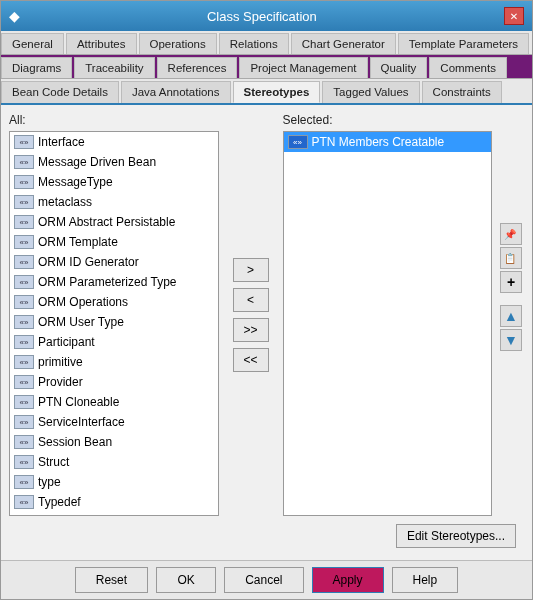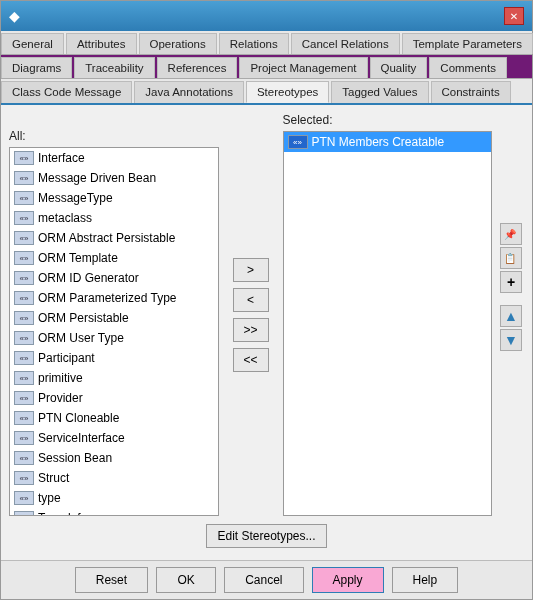--- a/index.html
+++ b/index.html
@@ -25,35 +25,35 @@
     }
 
     .tabs-row {
       display: flex; background: #e8e8e8; border-bottom: 1px solid #aaa; flex-wrap: nowrap; flex-shrink: 0;
     }
     .tab {
       padding: 4px 10px; border: 1px solid #bbb; border-bottom: none; background: #d8d8d8;
       cursor: pointer; white-space: nowrap; font-size: 11.5px; color: #222;
       margin-right: 2px; margin-top: 2px;
     }
-    .tab.active { background: #f0f0f0; border-bottom: 1px solid #f0f0f0; font-weight: normal; }
+    .tab.active { background: #f0f0f0; border-bottom: 1px solid #f0f0f0; font-weight: bold; }
     .tabs-row2 { display: flex; background: #701a75; border-bottom: 1px solid #aaa; flex-wrap: nowrap; flex-shrink: 0; }
     .tabs-row3 { display: flex; background: #e8e8e8; border-bottom: 2px solid #2e7db5; flex-wrap: nowrap; flex-shrink: 0; }
 
     .content-area {
       display: flex; flex-direction: column; flex: 1; padding: 8px; position: relative; overflow: hidden;
     }
 
     .panels-container {
       display: flex; flex: 1; gap: 8px; overflow: hidden;
     }
 
     .panel-label { font-size: 12px; margin-bottom: 4px; color: #222; }
 
-    .left-panel { display: flex; flex-direction: column; flex: 1; margin-top: 16px; }
+    .left-panel { display: flex; flex-direction: column; flex: 1; }
     .right-panel { display: flex; flex-direction: column; flex: 1; }
 
     .list-box {
       flex: 1; border: 1px solid #999; background: white; overflow-y: auto; overflow-x: hidden;
     }
     .list-item {
       display: flex; align-items: center; padding: 2px 4px; cursor: pointer; white-space: nowrap;
       min-height: 20px;
     }
     .list-item.selected { background: #3399ff; color: white; }
@@ -65,35 +65,35 @@
 
     .middle-buttons {
       display: flex; flex-direction: column; align-items: center; justify-content: center; gap: 6px; padding: 0 6px;
     }
     .move-btn {
       width: 36px; height: 24px; background: #e8e8e8; border: 1px solid #999;
       cursor: pointer; display: flex; align-items: center; justify-content: center; font-size: 12px;
     }
 
     .bottom-bar {
-      display: flex; align-items: center; justify-content: center; padding: 8px 8px 4px 8px; flex-shrink: 0;
+      display: flex; align-items: center; justify-content: flex-end; padding: 8px 8px 4px 8px; flex-shrink: 0;
     }
     .edit-stereo-btn {
       padding: 4px 10px; background: #e8e8e8; border: 1px solid #999; cursor: pointer;
     }
 
     .footer {
       display: flex; align-items: flex-end; justify-content: center; gap: 8px;
       padding: 6px 8px; background: #e8e8e8; border-top: 1px solid #bbb; flex-shrink: 0;
     }
     .footer-btn {
       padding: 5px 20px; background: #e8e8e8; border: 1px solid #999; cursor: pointer;
       font-size: 12px; min-width: 60px; text-align: center;
     }
-    .footer-btn.apply { background: #f9a8d4; border-color: #2e7db5; }
+    .footer-btn.apply { background: #be185d; border-color: #2e7db5; }
 
     
     .list-box::-webkit-scrollbar { width: 14px; }
     .list-box::-webkit-scrollbar-track { background: #f0f0f0; }
     .list-box::-webkit-scrollbar-thumb { background: #bbb; border: 1px solid #999; }
 
     .right-side-btns {
       position: absolute; right: 10px; top: 118px;
       display: flex; flex-direction: column; gap: 2px;
     }
@@ -106,45 +106,46 @@
       cursor: pointer; display: flex; align-items: center; justify-content: center; font-size: 14px; color: #2e7db5;
     }
   </style>
 </head>
 <body>
 
 <div class="window">
 
   <div class="title-bar">
     <span style="color:white;font-size:14px;">◆</span>
+    <span class="title-bar-title">Class Specification</span>
     <div class="title-bar-controls">
       <button class="title-btn">✕</button>
     </div>
   </div>
 
   <div class="tabs-row">
     <div class="tab">General</div>
     <div class="tab">Attributes</div>
     <div class="tab">Operations</div>
     <div class="tab">Relations</div>
-    <div class="tab">Cancel Relations</div>
+    <div class="tab">Chart Generator</div>
     <div class="tab">Template Parameters</div>
   </div>
 
   <div class="tabs-row2">
     <div class="tab">Diagrams</div>
     <div class="tab">Traceability</div>
     <div class="tab">References</div>
     <div class="tab">Project Management</div>
     <div class="tab">Quality</div>
     <div class="tab">Comments</div>
   </div>
 
   <div class="tabs-row3">
-    <div class="tab">Class Code Message</div>
+    <div class="tab">Bean Code Details</div>
     <div class="tab">Java Annotations</div>
     <div class="tab active">Stereotypes</div>
     <div class="tab">Tagged Values</div>
     <div class="tab">Constraints</div>
   </div>
 
   <div class="content-area">
 
     <div class="right-side-btns">
       <button class="side-btn" title="Pin">📌</button>
@@ -188,21 +189,21 @@
             <div class="list-item">
               <span class="list-item-icon">«»</span>
               <span>ORM ID Generator</span>
             </div>
             <div class="list-item">
               <span class="list-item-icon">«»</span>
               <span>ORM Parameterized Type</span>
             </div>
             <div class="list-item">
               <span class="list-item-icon">«»</span>
-              <span>ORM Persistable</span>
+              <span>ORM Operations</span>
             </div>
             <div class="list-item">
               <span class="list-item-icon">«»</span>
               <span>ORM User Type</span>
             </div>
             <div class="list-item">
               <span class="list-item-icon">«»</span>
               <span>Participant</span>
             </div>
             <div class="list-item">

